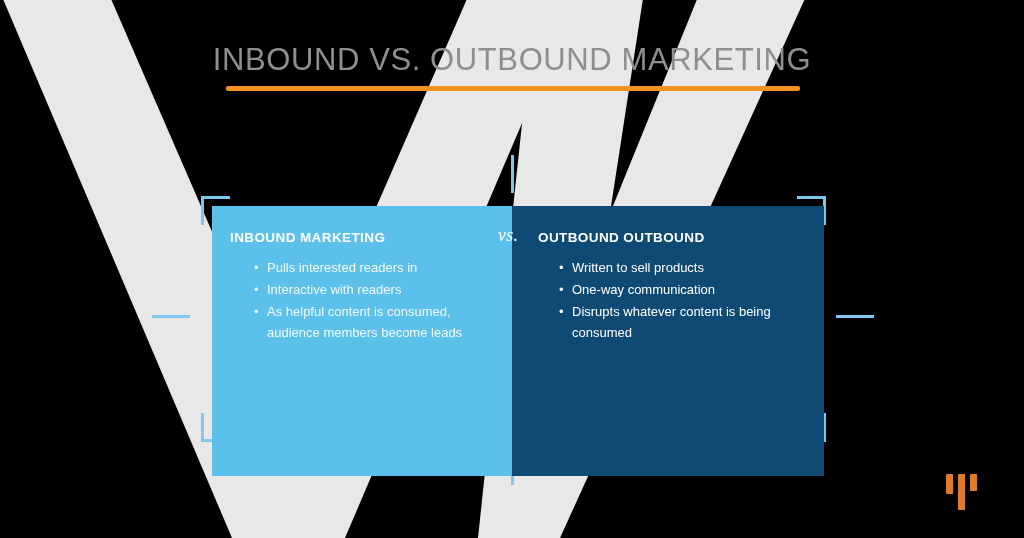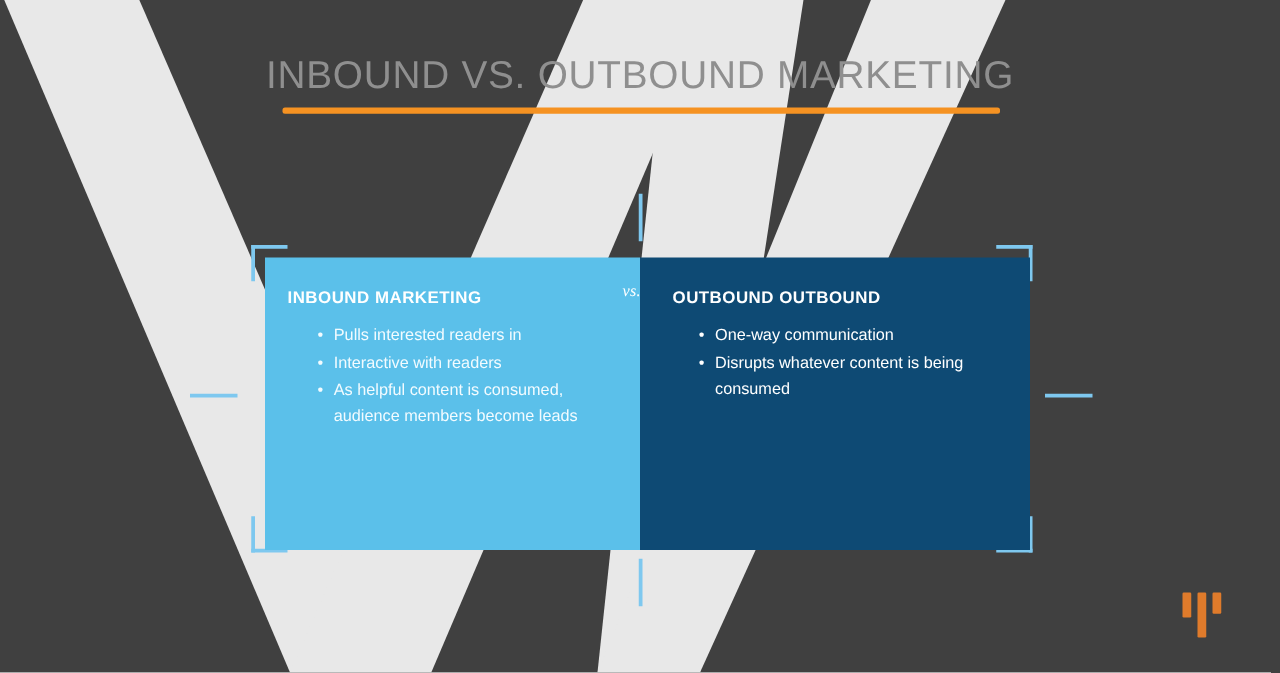--- a/index.html
+++ b/index.html
@@ -7,21 +7,21 @@
     padding: 0;
     background: #ffffff;
   }
   body {
     font-family: "Liberation Sans", sans-serif;
   }
   .slide {
     position: relative;
     width: 1024px;
     height: 538px;
-    background: #404040;
+    background: #000000;
     overflow: hidden;
   }
 
   
   .watermark {
     position: absolute;
     left: 0;
     top: 0;
     width: 1024px;
     height: 538px;
@@ -86,21 +86,21 @@
   .bracket-tr { left: 797px; top: 196px; border-right-width: 3px; border-top-width: 3px; }
   .bracket-bl { left: 201px; top: 413px; border-left-width: 3px; border-bottom-width: 3px; }
   .bracket-br { left: 797px; top: 413px; border-right-width: 3px; border-bottom-width: 3px; }
 
   
   .panels {
     position: absolute;
     left: 212px;
     top: 206px;
     width: 612px;
-    height: 234px;
+    height: 270px;
     display: flex;
   }
   .panel {
     position: relative;
     box-sizing: border-box;
   }
   .panel-inbound {
     width: 300px;
     background: #5bc0ea;
     padding: 24px 16px 0 18px;
@@ -142,21 +142,21 @@
   .panel-inbound .bullets { padding-left: 11px; }
   .panel-outbound .bullets { padding-left: 8px; }
 
   
   .vs-mark {
     position: absolute;
     left: 498px;
     top: 225px;
     font-family: "Liberation Serif", serif;
     font-style: italic;
-    font-size: 13px;
+    font-size: 18px;
     color: #ffffff;
     letter-spacing: 0.2px;
   }
 
   
   .logo {
     position: absolute;
     left: 946px;
     top: 474px;
     width: 34px;
@@ -205,20 +205,21 @@
       <ul class="bullets">
         <li>Pulls interested readers in</li>
         <li>Interactive with readers</li>
         <li>As helpful content is consumed, audience members become leads</li>
       </ul>
     </div>
 
     <div class="panel panel-outbound">
       <div class="panel-heading">OUTBOUND OUTBOUND</div>
       <ul class="bullets">
+        <li>Written to sell products</li>
         <li>One-way communication</li>
         <li>Disrupts whatever content is being consumed</li>
       </ul>
     </div>
   </div>
 
   <div class="vs-mark">vs.</div>
 
   <div class="logo">
     <div class="logo-bar logo-bar-1"></div>

